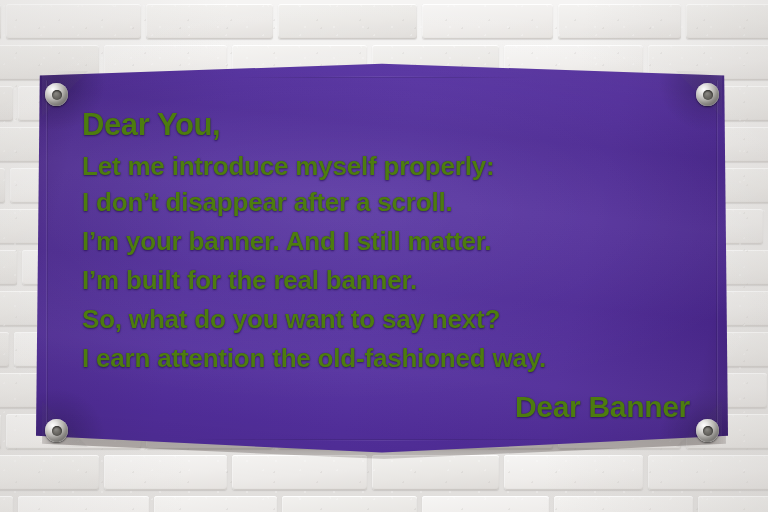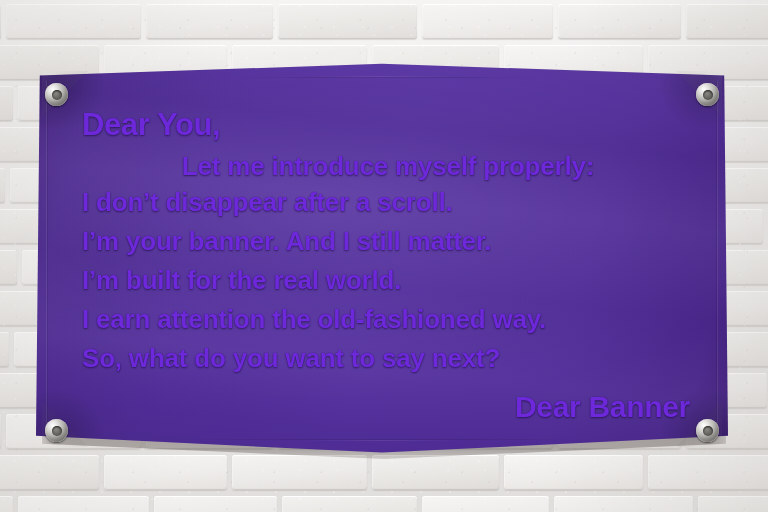--- a/index.html
+++ b/index.html
@@ -195,42 +195,42 @@
   .g-bl { left: 9px;   bottom: 11px; }
   .g-br { right: 9px;  bottom: 11px; }
 
   
   .banner-text {
     position: absolute;
     left: 46px;
     top: 42px;
     right: 34px;
     bottom: 26px;
-    color: #6d28d9;
+    color: #4d7c0f;
     text-shadow: 0 1px 2px rgba(22,8,52,0.55), 0 0 1px rgba(22,8,52,0.4);
     -webkit-font-smoothing: antialiased;
   }
 
   .line {
     white-space: nowrap;
     font-weight: 700;
     letter-spacing: -0.2px;
   }
 
   .line-salutation {
     font-size: 31px;
     line-height: 1.28;
     margin-bottom: 5px;
     letter-spacing: -0.4px;
   }
   .line-body {
     font-size: 26px;
     line-height: 1.50;
   }
-  .line-body.tight { line-height: 1.30; text-align: center; }
+  .line-body.tight { line-height: 1.30; }
 
   .line-signoff {
     font-size: 30px;
     font-weight: 700;
     text-align: right;
     letter-spacing: -0.3px;
     margin-top: 12px;
     padding-right: 4px;
     white-space: nowrap;
   }
@@ -380,23 +380,23 @@
 
     <div class="banner-text">
       <div class="line line-salutation">Dear You,</div>
 
       <div class="line line-body tight">Let me introduce myself properly:</div>
 
       <div class="line line-body">I don’t disappear after a scroll.</div>
 
       <div class="line line-body">I’m your banner. And I still matter.</div>
 
-      <div class="line line-body">I’m built for the real world.</div>
+      <div class="line line-body">I’m built for the real banner.</div>
+
+      <div class="line line-body">So, what do you want to say next?</div>
 
       <div class="line line-body">I earn attention the old-fashioned way.</div>
-
-      <div class="line line-body">So, what do you want to say next?</div>
 
       <div class="line-signoff">Dear Banner</div>
     </div>
 
   </div>
 </div>
 
 </body></html>

